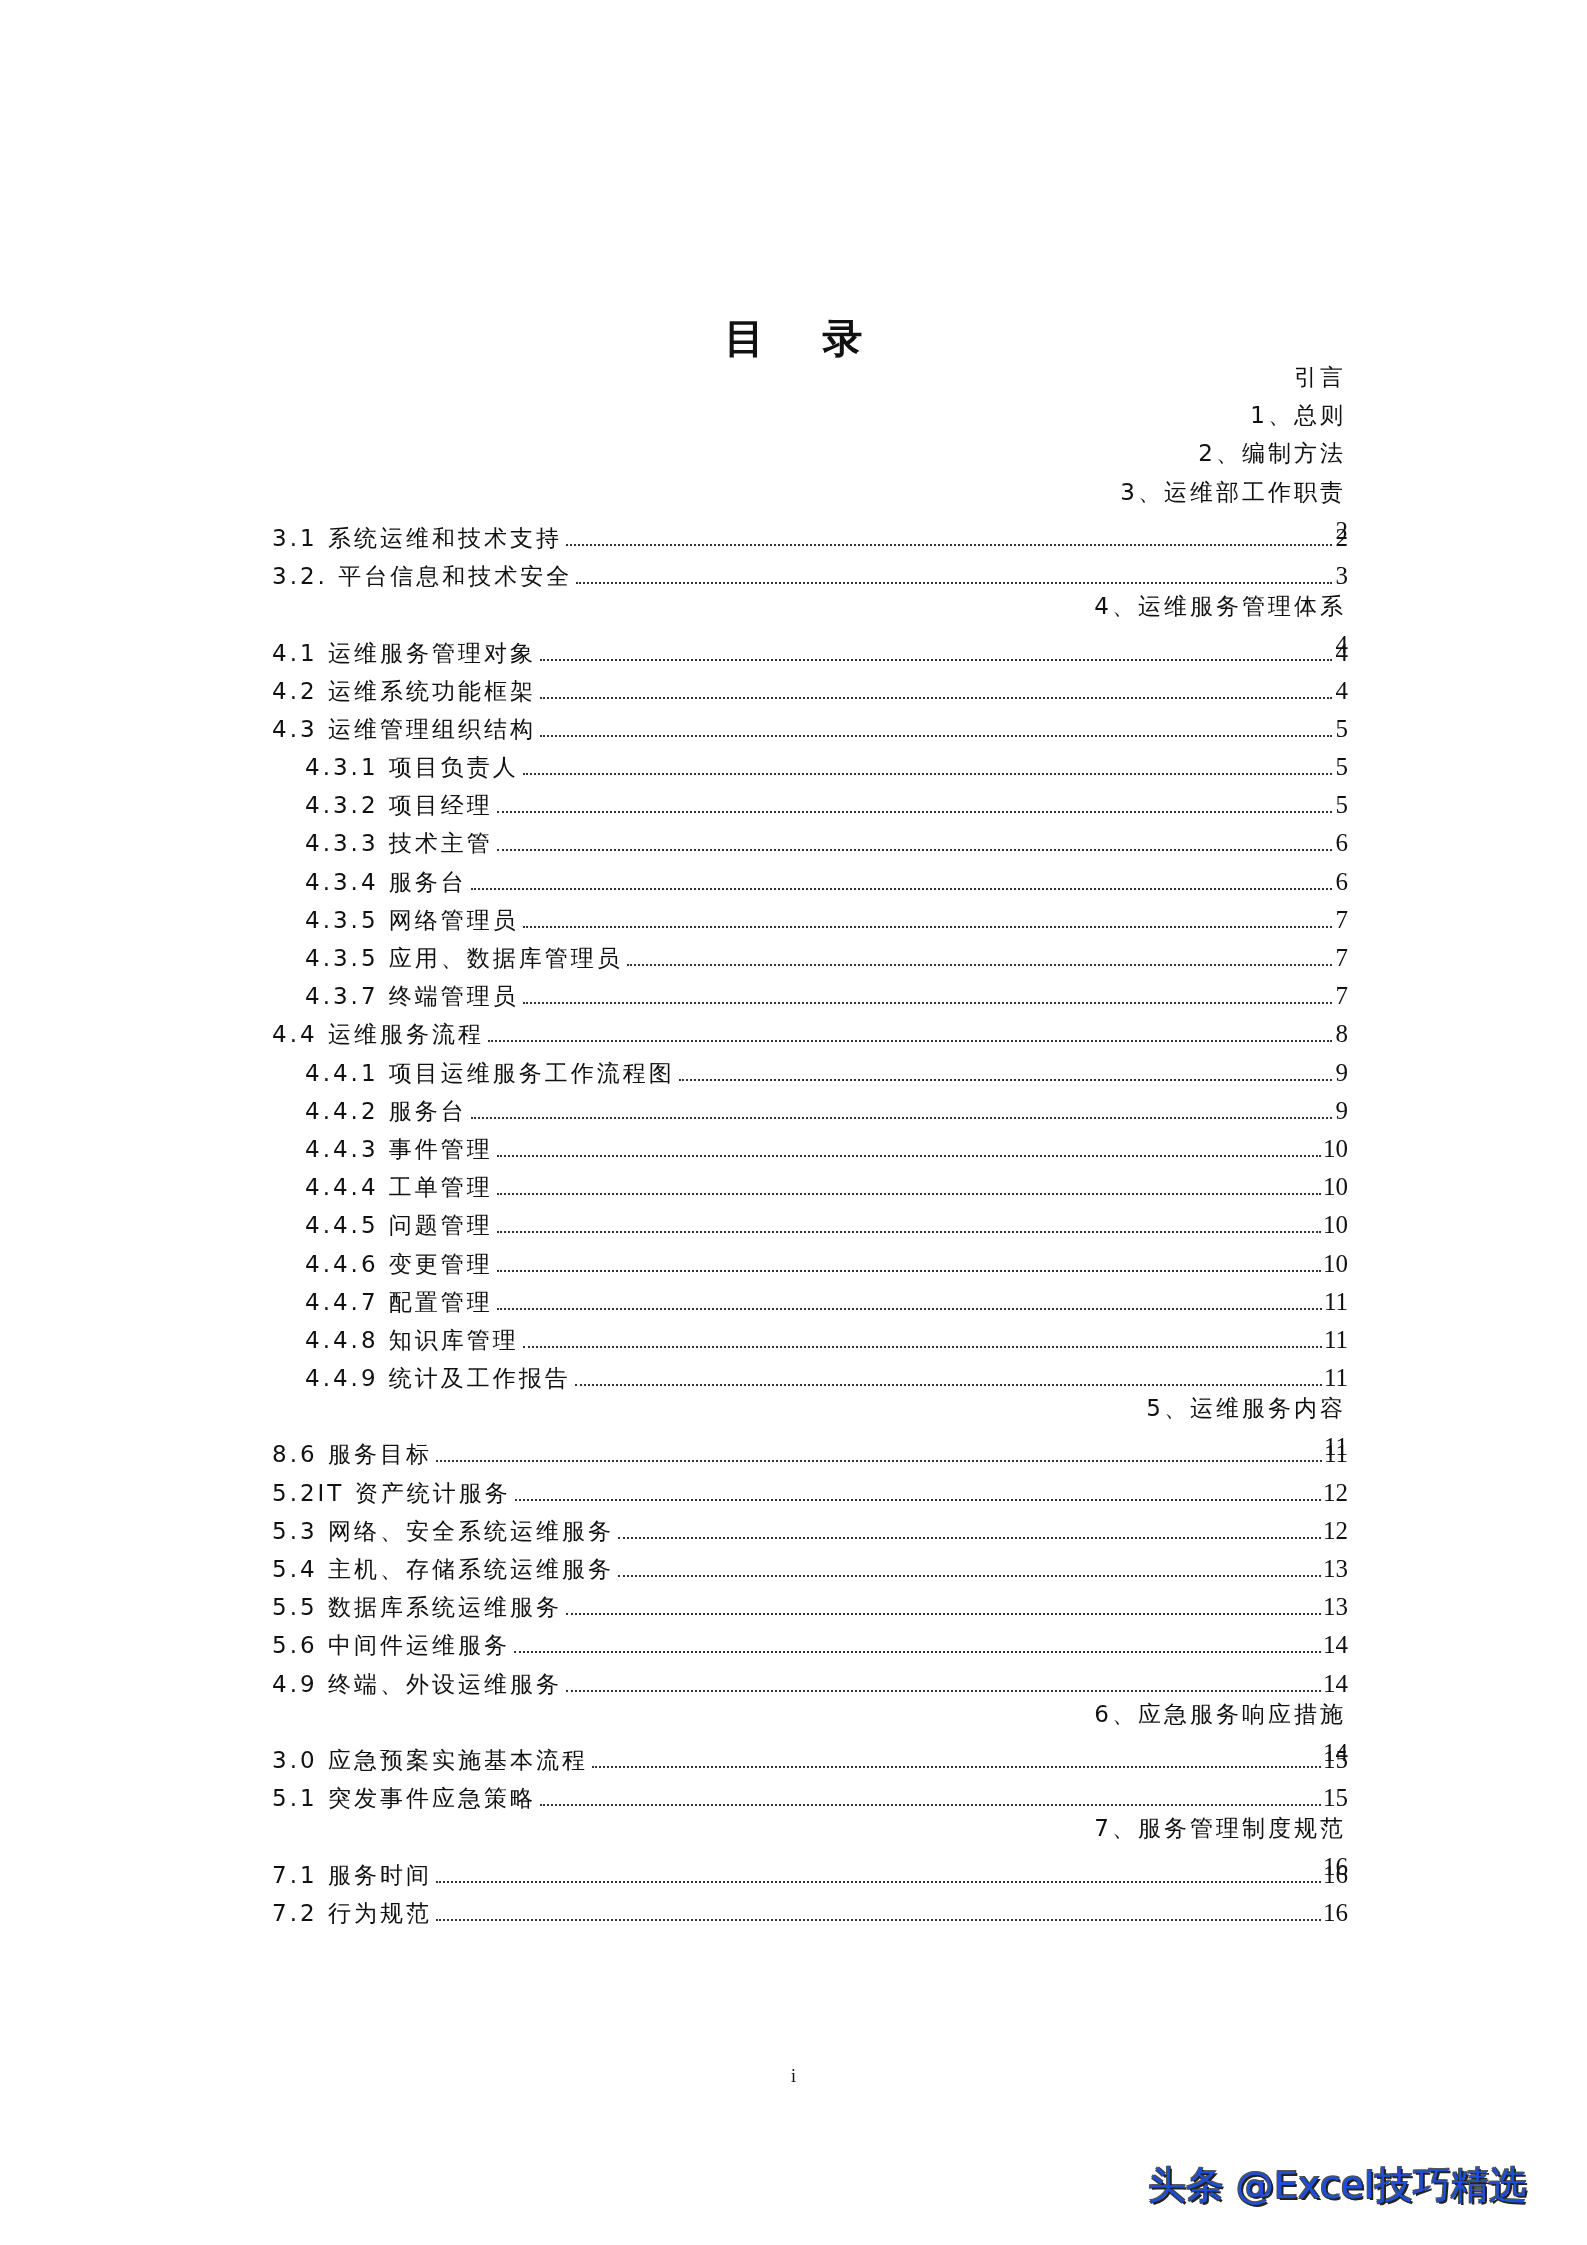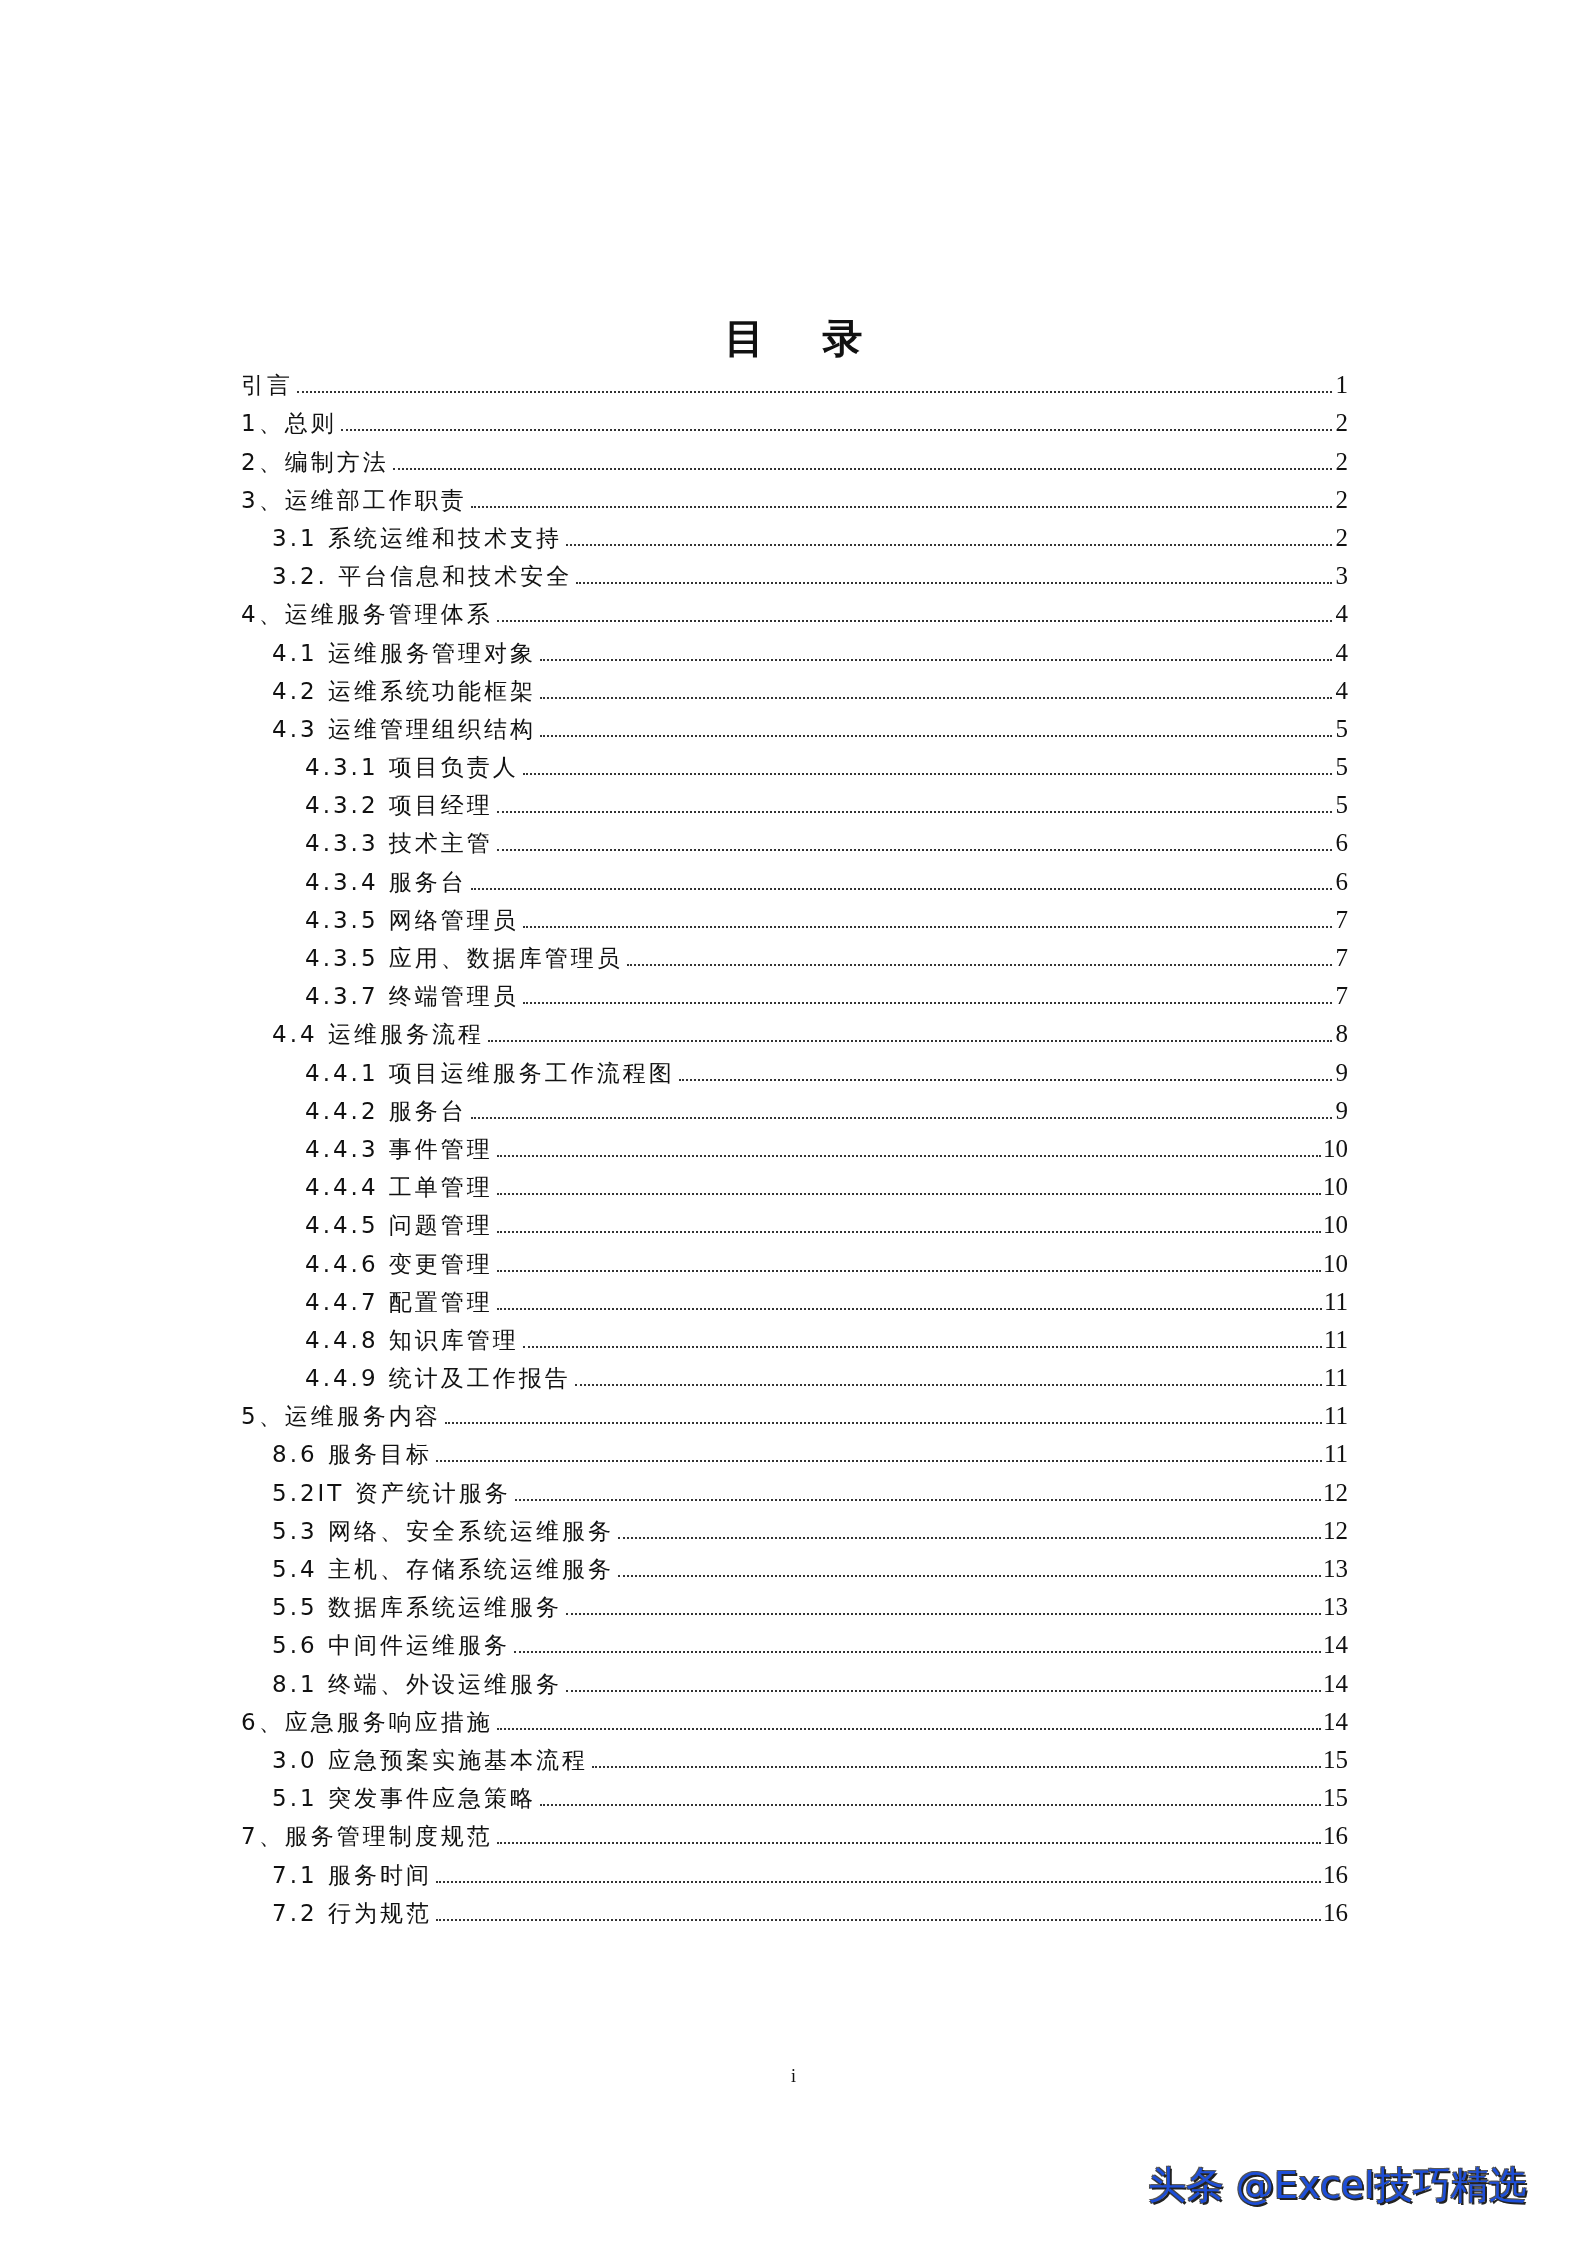--- a/index.html
+++ b/index.html
@@ -9,21 +9,21 @@
     .title { position: absolute; top: 292px; left: 0; width: 1587px; text-align: center;
              font-family: "DejaVu Serif", serif; font-size: 40px; font-weight: bold;
              letter-spacing: 22px; padding-left: 22px; box-sizing: border-box; line-height: 50px; margin-top: 21px; }
     .toc { position: absolute; left: 241px; top: 362px; width: 1107px; }
     .row { position: relative; height: 38.2px; display: flex; align-items: flex-end;
            font-size: 24px; line-height: 30px; white-space: nowrap; }
     .row .label { flex: 0 0 auto; background: #fff; padding-right: 2px;
                   font-family: "DejaVu Sans", "Liberation Sans", sans-serif; letter-spacing: 3px; font-size: 23px; }
     .row .leader { flex: 1 1 auto; border-bottom: 2px dotted #333; margin: 0 2px 7px 2px; height: 1px; }
     .row .pg { flex: 0 0 auto; font-family: "Liberation Serif", serif; font-size: 25px; min-width: 14px; text-align: right; }
-    .lvl1 { padding-left: 0; }
+    .lvl1 { padding-left: 0; flex-direction: column; }
     .lvl2 { padding-left: 31px; }
     .lvl3 { padding-left: 64px; }
     .footer-page { position: absolute; top: 2066px; left: 0; width: 1587px; text-align: center;
                    font-family: "Liberation Serif", serif; font-size: 18px; }
     .watermark { position: absolute; left: 1148px; top: 2160px; font-family: "DejaVu Sans", sans-serif;
                  font-size: 38px; color: #1d4ed8; letter-spacing: 0px;
                  text-shadow: 2px 2px 0 #222, -1px -1px 0 #555, 1px -1px 0 #444, -1px 1px 0 #444; }
   </style>
 </head>
 <body>
@@ -196,21 +196,21 @@
         <span class="label">5.5 数据库系统运维服务</span>
         <span class="leader"></span>
         <span class="pg">13</span>
       </div>
       <div class="row lvl2">
         <span class="label">5.6 中间件运维服务</span>
         <span class="leader"></span>
         <span class="pg">14</span>
       </div>
       <div class="row lvl2">
-        <span class="label">8.1 终端、外设运维服务</span>
+        <span class="label">4.9 终端、外设运维服务</span>
         <span class="leader"></span>
         <span class="pg">14</span>
       </div>
       <div class="row lvl1">
         <span class="label">6、应急服务响应措施</span>
         <span class="leader"></span>
         <span class="pg">14</span>
       </div>
       <div class="row lvl2">
         <span class="label">3.0 应急预案实施基本流程</span>

